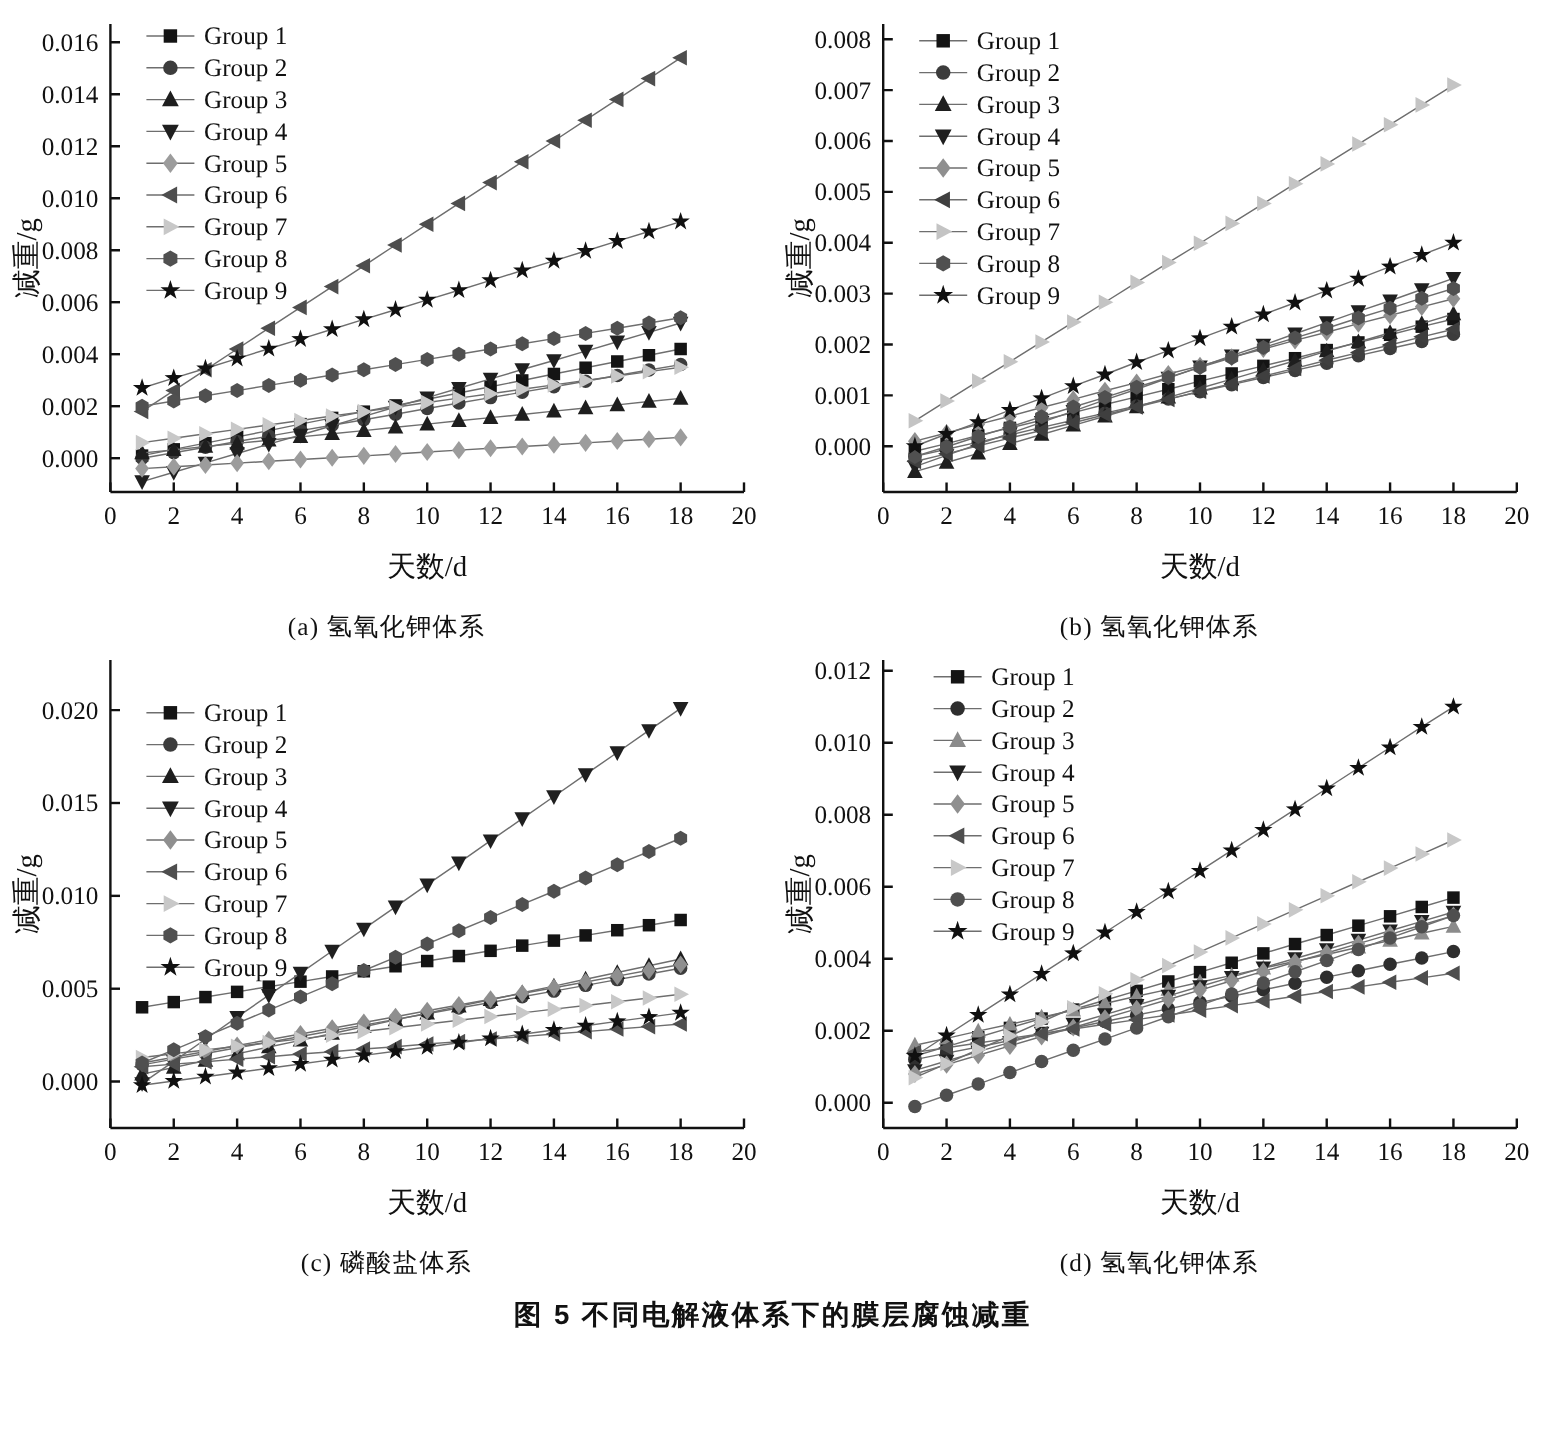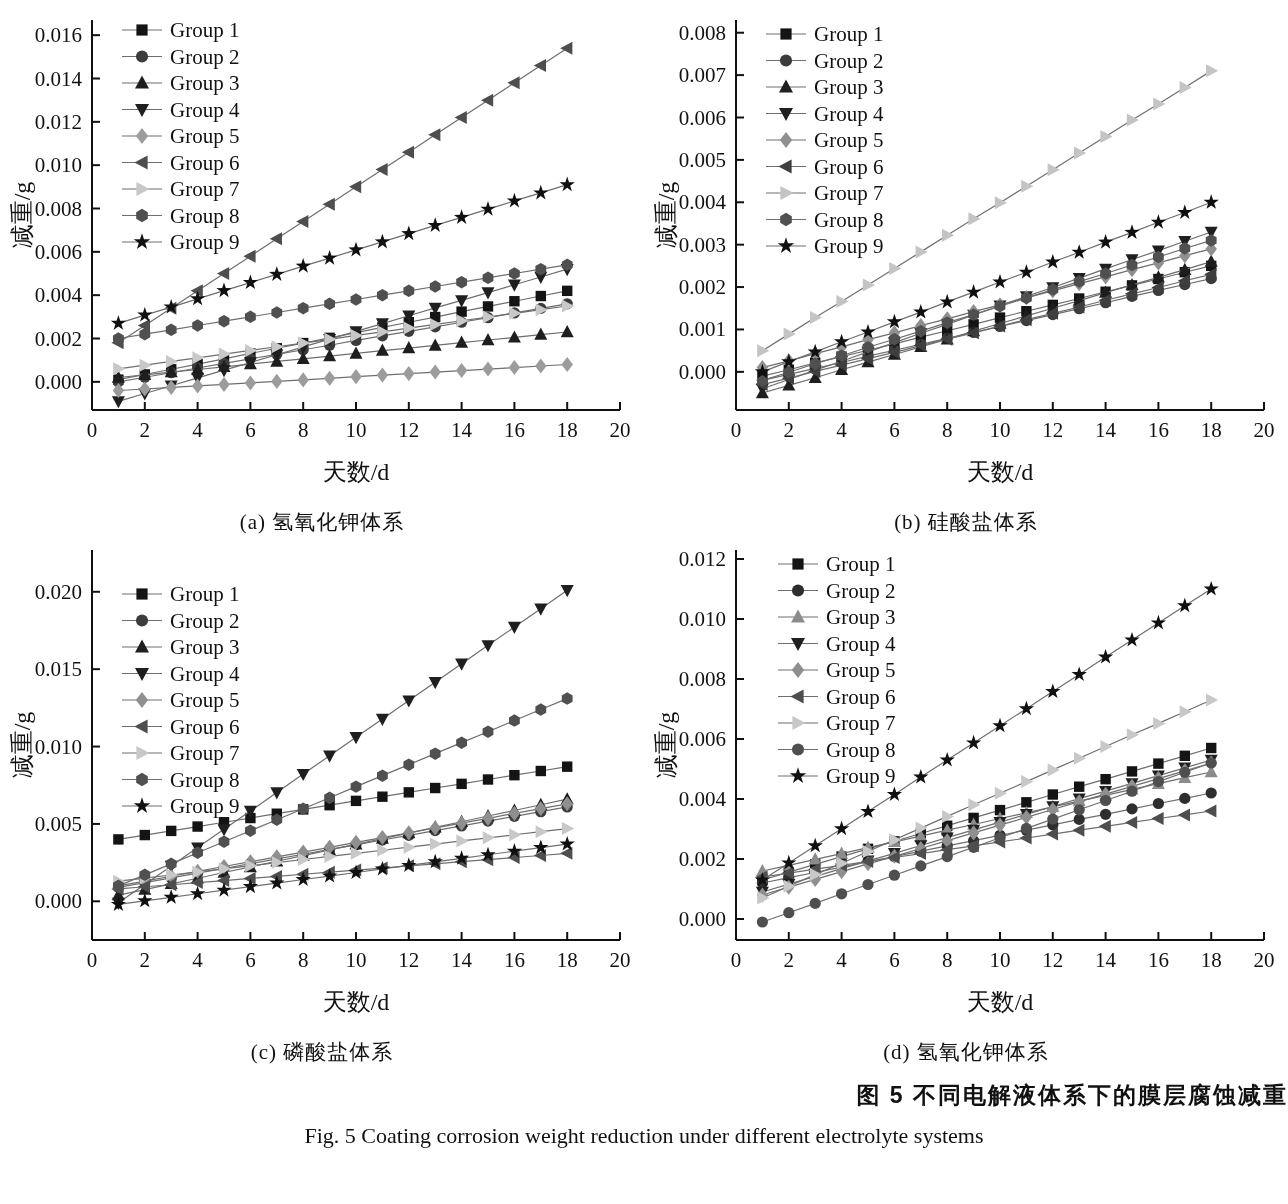--- a/index.html
+++ b/index.html
@@ -24,21 +24,20 @@
     text-align:left;
     color:#111;
   }
   .figcaptions{margin-top:14px;text-align:center;}
   .figcaption-zh{
     font-size:23px;
     font-weight:bold;
     font-family:"Liberation Sans","DejaVu Sans",sans-serif;
     letter-spacing:2px;
     color:#111;
-    text-align:right;
   }
   .figcaption-en{
     font-size:22px;
     margin-top:12px;
     color:#111;
   }
   text{font-family:"Liberation Serif","DejaVu Serif",serif;}
 </style>
 </head>
 <body>
@@ -574,21 +573,21 @@
             <polygon points="149.56,187 136.4,180 136.4,194" fill="#c4c4c4"></polygon>
             <text x="170" y="194" font-size="21" fill="#111">Group 7</text>
             <line x1="122" y1="213.5" x2="162" y2="213.5" stroke="#6e6e6e" stroke-width="1.2"></line>
             <polygon points="147.81969071343144,216.86 142,220.22 136.18030928656856,216.86 136.18030928656856,210.14 142,206.78 147.8196907134314,210.14" fill="#505050"></polygon>
             <text x="170" y="220.5" font-size="21" fill="#111">Group 8</text>
             <line x1="122" y1="240" x2="162" y2="240" stroke="#6e6e6e" stroke-width="1.2"></line>
             <polygon points="142,231.32 143.9749584477027,237.28170289890016 150.25517056144193,237.31773248882547 145.1955498947517,241.03829710109983 147.10197598989868,247.02226751117453 142,243.36 136.89802401010132,247.02226751117453 138.8044501052483,241.03829710109983 133.74482943855807,237.31773248882547 140.0250415522973,237.28170289890016" fill="#101010"></polygon>
             <text x="170" y="247" font-size="21" fill="#111">Group 9</text>
           </g>
         </svg>
-      <div class="subcaption">(b) 硅酸盐体系</div>
+      <div class="subcaption">(b) 氢氧化钾体系</div>
     </div>
     <div class="subfig">
       <svg id="chart-c" width="644" height="502" viewBox="0 0 644 502">
           <g>
             <line x1="92" y1="14" x2="92" y2="404" stroke="#111" stroke-width="2"></line>
             <line x1="92" y1="404" x2="620" y2="404" stroke="#111" stroke-width="2"></line>
             <line x1="92" y1="404" x2="92" y2="396" stroke="#111" stroke-width="2"></line>
             <text x="92" y="431" text-anchor="middle" font-size="21" fill="#111">0</text>
             <line x1="144.8" y1="404" x2="144.8" y2="396" stroke="#111" stroke-width="2"></line>
             <text x="144.8" y="431" text-anchor="middle" font-size="21" fill="#111">2</text>
@@ -1105,15 +1104,14 @@
             <line x1="134" y1="240" x2="174" y2="240" stroke="#6e6e6e" stroke-width="1.2"></line>
             <polygon points="154,231.32 155.9749584477027,237.28170289890016 162.25517056144193,237.31773248882547 157.1955498947517,241.03829710109983 159.10197598989868,247.02226751117453 154,243.36 148.89802401010132,247.02226751117453 150.8044501052483,241.03829710109983 145.74482943855807,237.31773248882547 152.0250415522973,237.28170289890016" fill="#101010"></polygon>
             <text x="182" y="247" font-size="21" fill="#111">Group 9</text>
           </g>
         </svg>
       <div class="subcaption">(d) 氢氧化钾体系</div>
     </div>
   </div>
   <div class="figcaptions">
     <div class="figcaption-zh">图 5  不同电解液体系下的膜层腐蚀减重</div>
-    <div class="figcaption-en">Fig. 5  Coating corrosion weight reduction under different electrolyte systems</div>
   </div>
 </div>
 
 </body></html>

